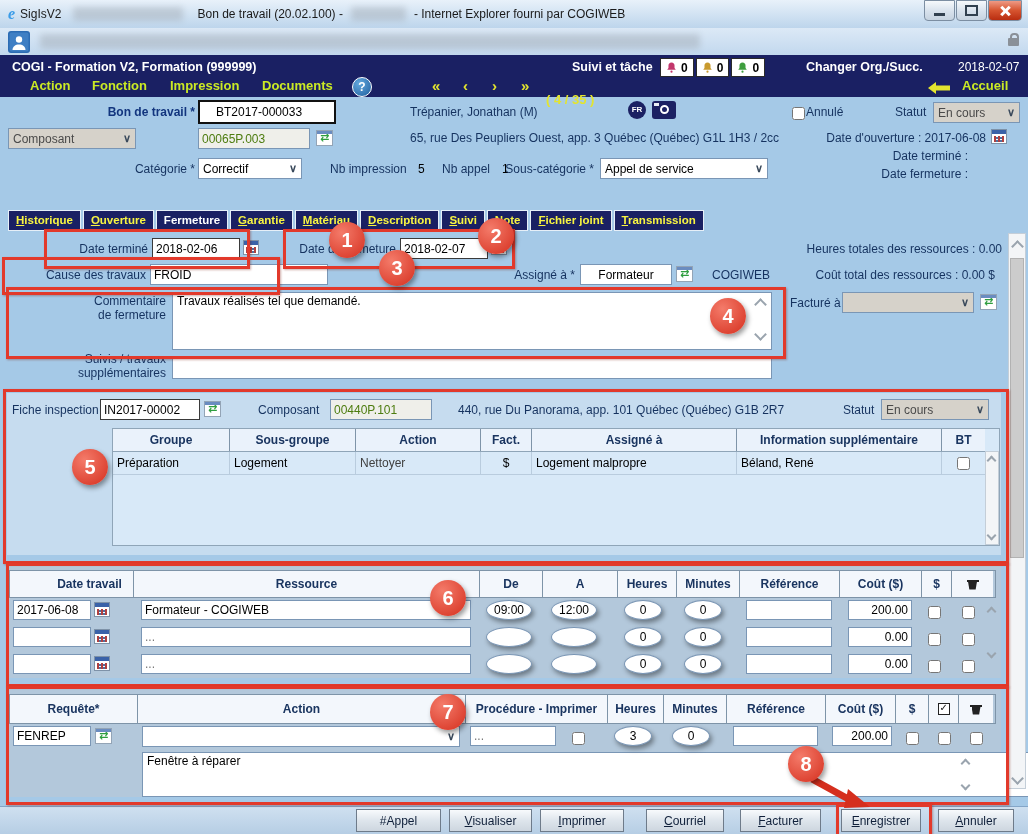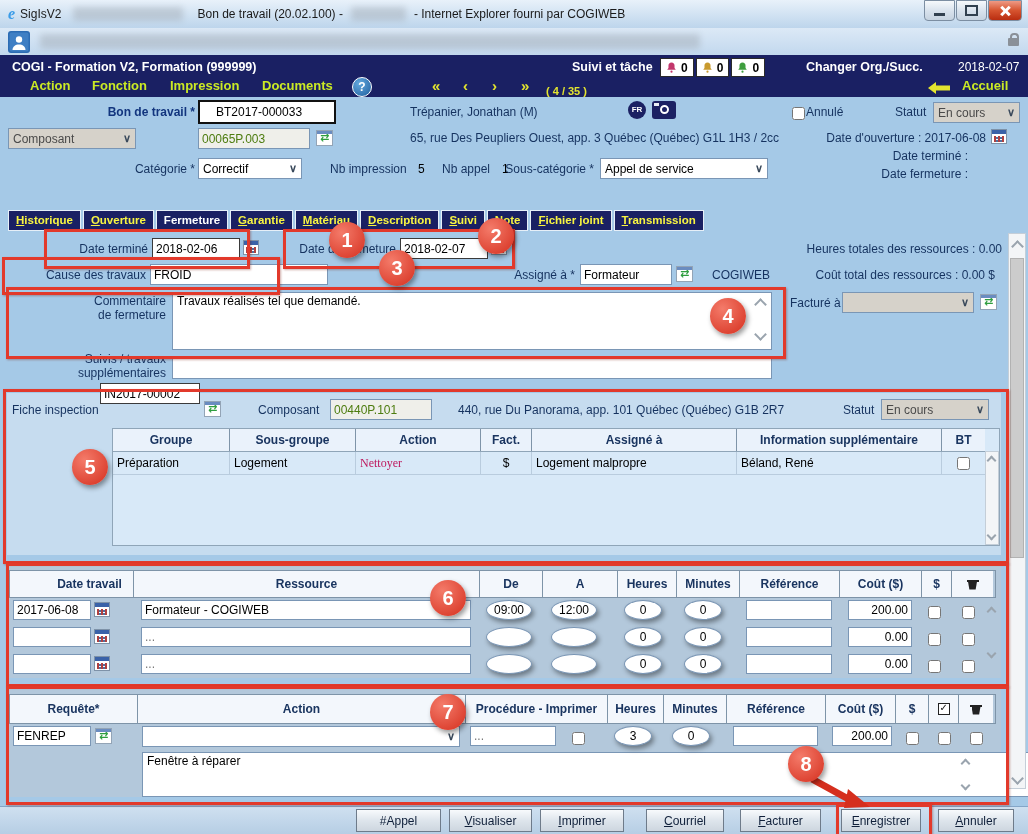--- a/index.html
+++ b/index.html
@@ -166,21 +166,21 @@
 
   <div class="abs menu-item" style="left:30px;top:78px;">Action</div>
   <div class="abs menu-item" style="left:92px;top:78px;">Fonction</div>
   <div class="abs menu-item" style="left:170px;top:78px;">Impression</div>
   <div class="abs menu-item" style="left:262px;top:78px;">Documents</div>
   <div class="abs help" style="left:352px;top:77px;">?</div>
   <div class="abs navglyph" style="left:432px;top:77px;cursor:pointer;">«</div>
   <div class="abs navglyph" style="left:463px;top:77px;cursor:pointer;">‹</div>
   <div class="abs navglyph" style="left:492px;top:77px;cursor:pointer;">›</div>
   <div class="abs navglyph" style="left:521px;top:77px;cursor:pointer;">»</div>
-  <div class="abs navglyph" style="left:546px;top:85px;font-size:11px;">( 4 / 35 )</div>
+  <div class="abs navglyph" style="left:546px;top:92px;font-size:13px;">( 4 / 35 )</div>
   <div class="abs" style="left:928px;top:82px;">
     <svg width="22" height="12" viewBox="0 0 22 12">
         <polygon points="0,6 8,0 8,3.5 22,3.5 22,8.5 8,8.5 8,12" fill="#E3E42F"></polygon>
       </svg>
   </div>
   <div class="abs menu-item" style="left:962px;top:78px;">Accueil</div>
 
   <div class="abs blbl rlbl" style="left:40px;top:105px;width:155px;">Bon de travail *</div>
   <input class="t focus" style="left: 198px; top: 100px; width: 138px; height: 24px; padding-left: 16px;" value="BT2017-000033">
   <div class="abs lbl" style="left:410px;top:105px;">Trépanier, Jonathan (M)</div>
@@ -259,21 +259,21 @@
   <input class="t" style="left: 400px; top: 238px; width: 88px; border: 1.5px solid rgb(58, 58, 58);" value="2018-02-07">
   <div class="cal" style="left:491px;top:240px;"></div>
 
   <div class="abs lbl rlbl" style="left:790px;top:242px;width:212px;">Heures totales des ressources : 0.00</div>
   <div class="abs lbl rlbl" style="left:790px;top:268px;width:205px;">Coût total des ressources : 0.00 $</div>
 
   <div class="abs lbl rlbl" style="left:8px;top:268px;width:138px;">Cause des travaux</div>
   <input class="t" style="left: 150px; top: 264px; width: 178px;" value="FROID">
 
   <div class="abs lbl rlbl" style="left:505px;top:268px;width:70px;">Assigné à *</div>
-  <input class="t" style="left: 580px; top: 264px; width: 92px;" value="Formateur">
+  <input class="t" style="left: 580px; top: 264px; width: 92px; text-align: center;" value="Formateur">
   <div class="lk" style="left:676px;top:266px;">⇄</div>
   <div class="abs lbl" style="left:712px;top:268px;">COGIWEB</div>
 
   <div class="abs lbl rlbl" style="left:58px;top:294px;width:108px;line-height:14px;">
     <div>Commentaire</div>
       <div>de fermeture</div>
   </div>
   <textarea class="t" style="left: 172px; top: 292px; width: 600px; height: 58px;">Travaux réalisés tel que demandé.</textarea>
   <span class="chv up abs" style="left:756px;top:300px;"></span>
   <span class="chv down abs" style="left:756px;top:330px;"></span>
@@ -285,21 +285,21 @@
   <div class="lk" style="left:980px;top:294px;">⇄</div>
 
   <div class="abs lbl rlbl" style="left:30px;top:352px;width:136px;line-height:14px;">
     <div>Suivis / travaux</div>
       <div>supplémentaires</div>
   </div>
   <input class="t" style="left: 172px; top: 356px; width: 600px; height: 23px;" value="">
 
   <div class="section" style="left:7px;top:393px;width:994px;height:162px;background:#C6DCEF;"></div>
   <div class="abs lbl" style="left:12px;top:403px;">Fiche inspection</div>
-  <input class="t" style="left: 100px; top: 383px; width: 100px; border: 1.5px solid rgb(58, 58, 58);" value="IN2017-00002">
+  <input class="t" style="left: 100px; top: 399px; width: 100px; border: 1.5px solid rgb(58, 58, 58);" value="IN2017-00002">
   <div class="lk" style="left:204px;top:401px;">⇄</div>
   <div class="abs lbl" style="left:258px;top:403px;">Composant</div>
   <input class="t dis" style="left: 330px; top: 399px; width: 102px;" value="00440P.101">
   <div class="abs lbl" style="left:458px;top:403px;">440, rue Du Panorama, app. 101 Québec (Québec) G1B 2R7</div>
   <div class="abs lbl" style="left:843px;top:403px;">Statut</div>
   <div class="dd dis" style="left:881px;top:399px;width:108px;">
       <span>En cours</span>
     </div>
 
   <div class="abs" style="left:112px;top:428px;width:888px;height:118px;background:#D8E9F8;border:1px solid #8FA5B8;box-sizing:border-box;">
@@ -308,21 +308,21 @@
       <div class="hcell" style="width:126px;background:#EAF2FB;">Sous-groupe</div>
       <div class="hcell" style="width:125px;background:#EAF2FB;">Action</div>
       <div class="hcell" style="width:51px;background:#EAF2FB;">Fact.</div>
       <div class="hcell" style="width:205px;background:#EAF2FB;">Assigné à</div>
       <div class="hcell" style="width:205px;background:#EAF2FB;">Information supplémentaire</div>
       <div class="hcell" style="width:43px;border-right:none;background:#EAF2FB;">BT</div>
     </div>
     <div style="display:flex;height:22px;border-bottom:1px solid #B9CCDE;">
       <div class="hcell" style="width:117px;background:#D8E9F8;font-weight:normal;justify-content:flex-start;padding-left:4px;color:#000;border-right-color:#B9CCDE;">Préparation</div>
       <div class="hcell" style="width:126px;background:#D8E9F8;font-weight:normal;justify-content:flex-start;padding-left:4px;color:#000;border-right-color:#B9CCDE;">Logement</div>
-      <div class="hcell" style="width:125px;background:#D8E9F8;font-weight:normal;justify-content:flex-start;padding-left:4px;color:#be185d;border-right-color:#B9CCDE;font-family:Liberation Serif, serif;">Nettoyer</div>
+      <div class="hcell" style="width:125px;background:#D8E9F8;font-weight:normal;justify-content:flex-start;padding-left:4px;color:#404040;border-right-color:#B9CCDE;">Nettoyer</div>
       <div class="hcell" style="width:51px;background:#D8E9F8;font-weight:normal;color:#000;border-right-color:#B9CCDE;">$</div>
       <div class="hcell" style="width:205px;background:#D8E9F8;font-weight:normal;justify-content:flex-start;padding-left:4px;color:#000;border-right-color:#B9CCDE;">Logement malpropre</div>
       <div class="hcell" style="width:205px;background:#D8E9F8;font-weight:normal;justify-content:flex-start;padding-left:4px;color:#000;border-right-color:#B9CCDE;">Béland, René</div>
       <div class="hcell" style="width:43px;background:#D8E9F8;border-right:none;">
           <input type="checkbox" style="margin: 0px;">
         </div>
     </div>
     <div class="abs sb" style="right:0;top:22px;width:14px;height:94px;">
       <span class="chv up abs" style="left:2px;top:5px;width:5px;height:5px;"></span>
       <span class="chv down abs" style="left:2px;top:80px;width:5px;height:5px;"></span>

